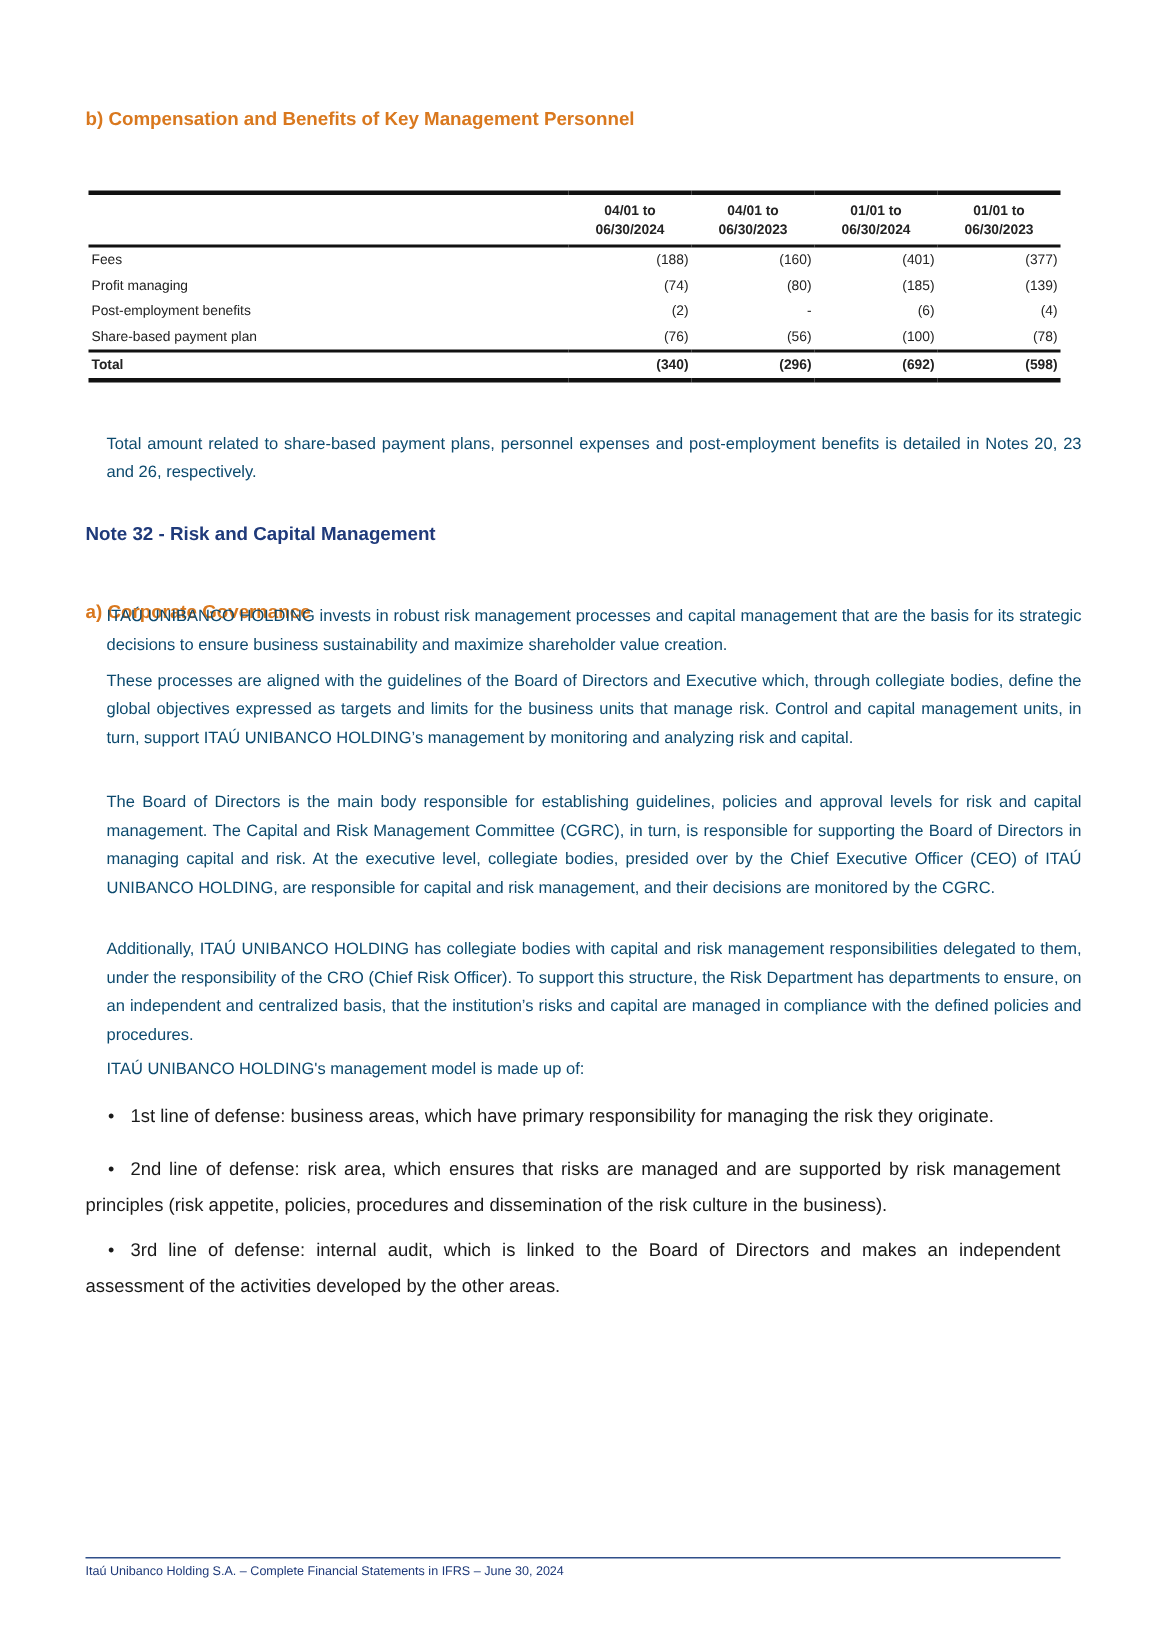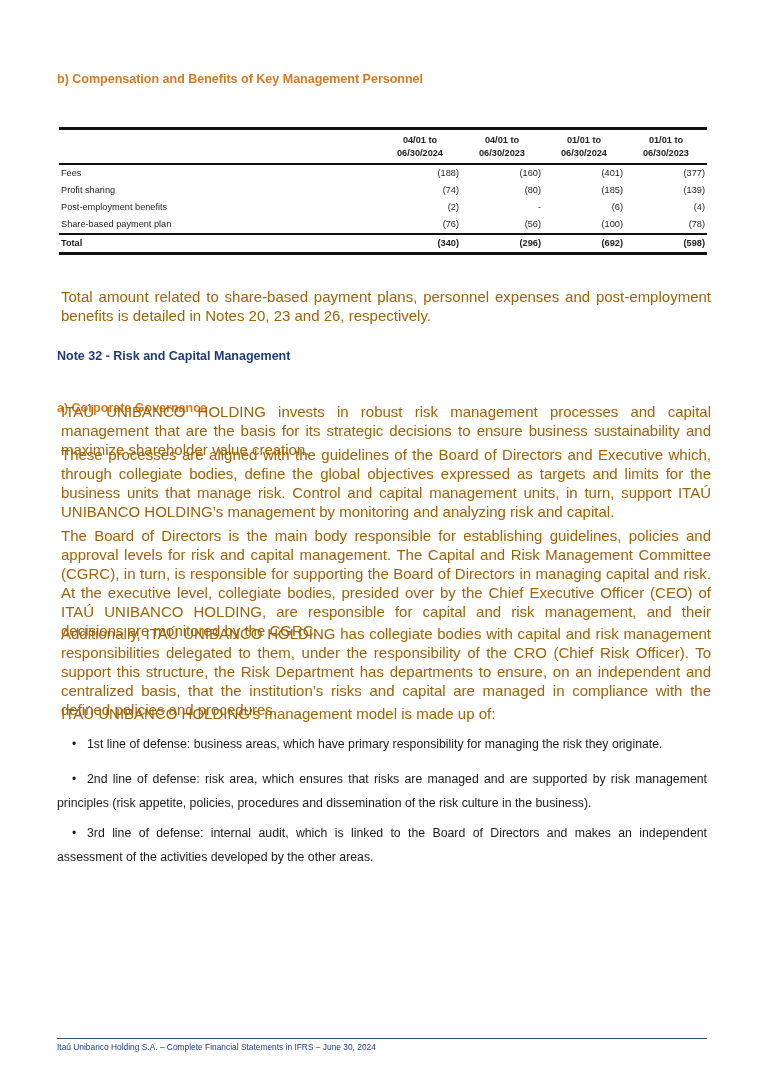--- a/index.html
+++ b/index.html
@@ -69,26 +69,26 @@
       line-height: 17px;
       padding: 0;
     }
     .comp-table td.row-label { padding-left: 2px; text-align: left; }
     .comp-table td.num { text-align: right; padding-right: 2px; }
     .comp-table tr.total-row { border-top: 2px solid #111; border-bottom: 3px solid #111; }
     .comp-table tr.total-row td { font-weight: bold; }
 
     .body-p {
       position: absolute;
-      left: 4px;
-      width: 650px;
-      font-size: 15px;
+      left: 14px;
+      width: 650px;
+      font-size: 11px;
       line-height: 19px;
       text-align: justify;
-      color: #a16207;
+      color: #0c4a6e;
     }
     .bullet {
       position: absolute;
       left: 0;
       width: 650px;
       font-size: 12.3px;
       line-height: 24px;
       text-align: justify;
       color: #1a1a1a;
     }
@@ -154,21 +154,21 @@
     </thead>
     <tbody>
       <tr>
         <td class="row-label">Fees</td>
         <td class="num">(188)</td>
         <td class="num">(160)</td>
         <td class="num">(401)</td>
         <td class="num">(377)</td>
       </tr>
       <tr>
-        <td class="row-label">Profit sharing</td>
+        <td class="row-label">Profit managing</td>
         <td class="num">(74)</td>
         <td class="num">(80)</td>
         <td class="num">(185)</td>
         <td class="num">(139)</td>
       </tr>
       <tr>
         <td class="row-label">Post-employment benefits</td>
         <td class="num">(2)</td>
         <td class="num">-</td>
         <td class="num">(6)</td>

